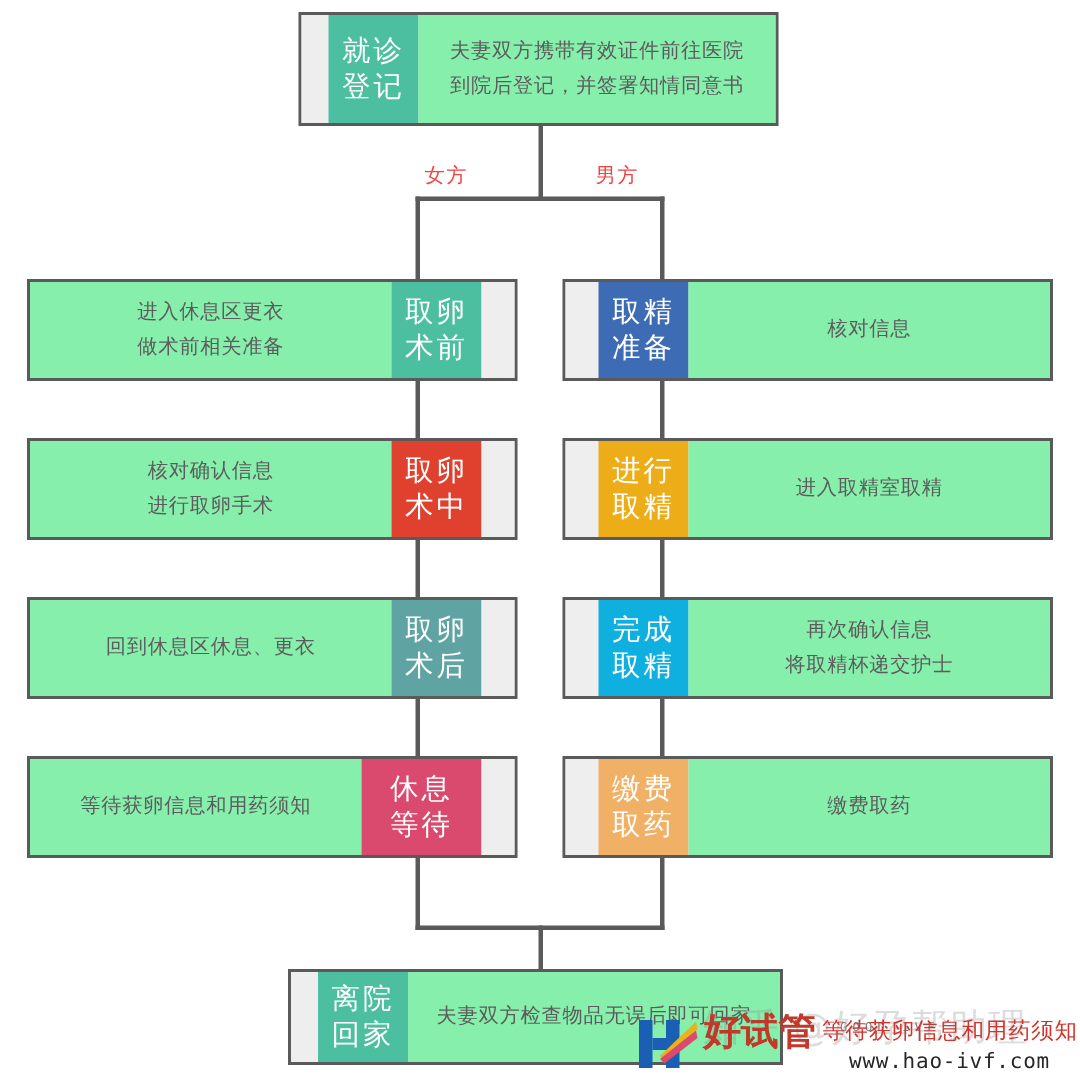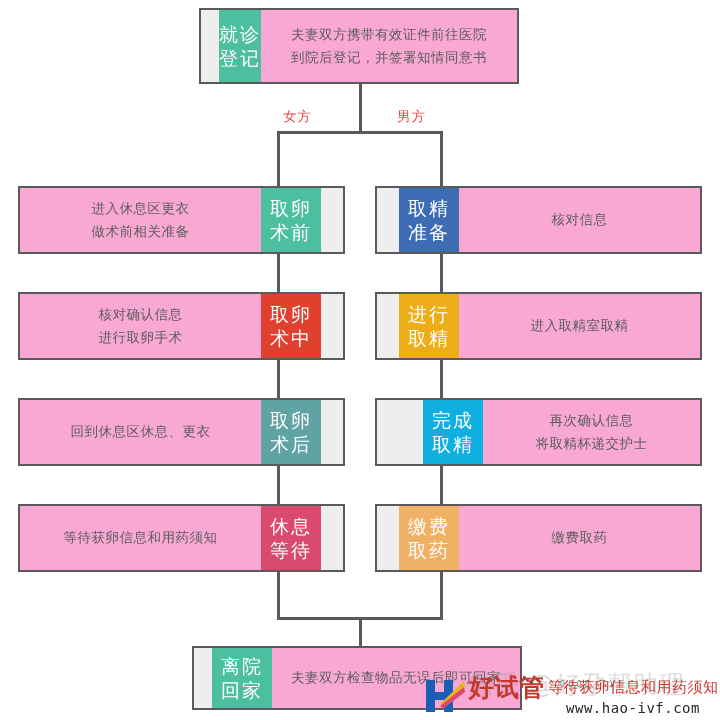--- a/index.html
+++ b/index.html
@@ -60,21 +60,21 @@
   .desc {
     flex: 1 1 auto;
     display: flex;
     flex-direction: column;
     align-items: center;
     justify-content: center;
     color: #5c5c5c;
     font-size: 13.5px;
     line-height: 1.72;
     text-align: center;
-    background: #f9a8d4;
+    background: #86efac;
     letter-spacing: 0.5px;
   }
   .desc .ln { display: block; white-space: nowrap; }
 
   
   .line {
     position: absolute;
     background: #5a5a5a;
     z-index: 1;
   }
@@ -192,21 +192,21 @@
   <div class="line v" style="left:277px; top:572px; height:48px;"></div>
   <div class="line v" style="left:440px; top:572px; height:48px;"></div>
   <div class="line h" style="left:277px; top:617px; width:166px;"></div>
   <div class="line v" style="left:358.5px; top:617px; height:30px;"></div>
 
   <div class="branch-label" style="left:278px; top:108px;">女方</div>
   <div class="branch-label" style="left:392px; top:108px;">男方</div>
 
   <div class="node" style="left:199px; top:8px; width:320px; height:76px;">
     <div class="pad" style="width:18px;"></div>
-    <div class="tag" style="width:42px; background:#4cbfa0;justify-content:center;">
+    <div class="tag" style="width:60px; background:#4cbfa0;justify-content:center;">
       <span class="ln">就诊</span>
       <span class="ln">登记</span>
     </div>
     <div class="desc">
       <span class="ln">夫妻双方携带有效证件前往医院</span>
       <span class="ln">到院后登记，并签署知情同意书</span>
     </div>
   </div>
 
   <div class="node rev" style="left:18px; top:186px; width:327px; height:68px;">
@@ -239,21 +239,21 @@
       <span class="ln">取卵</span>
       <span class="ln">术后</span>
     </div>
     <div class="desc">
       <span class="ln">回到休息区休息、更衣</span>
     </div>
   </div>
 
   <div class="node rev" style="left:18px; top:504px; width:327px; height:68px;">
     <div class="pad" style="width:22px;"></div>
-    <div class="tag" style="width:60px; background:#d94a6e;">
+    <div class="tag" style="width:80px; background:#d94a6e;">
       <span class="ln">休息</span>
       <span class="ln">等待</span>
     </div>
     <div class="desc">
       <span class="ln">等待获卵信息和用药须知</span>
     </div>
   </div>
 
   <div class="node" style="left:375px; top:186px; width:327px; height:68px;">
     <div class="pad" style="width:22px;"></div>
@@ -270,21 +270,21 @@
     <div class="pad" style="width:22px;"></div>
     <div class="tag" style="width:60px; background:#edad19;">
       <span class="ln">进行</span>
       <span class="ln">取精</span>
     </div>
     <div class="desc">
       <span class="ln">进入取精室取精</span>
     </div>
   </div>
 
-  <div class="node" style="left:375px; top:398px; width:327px; height:68px;padding-left:24px;">
+  <div class="node" style="left:375px; top:398px; width:327px; height:68px;">
     <div class="pad" style="width:22px;"></div>
     <div class="tag" style="width:60px; background:#0fb0e0;">
       <span class="ln">完成</span>
       <span class="ln">取精</span>
     </div>
     <div class="desc">
       <span class="ln">再次确认信息</span>
       <span class="ln">将取精杯递交护士</span>
     </div>
   </div>

